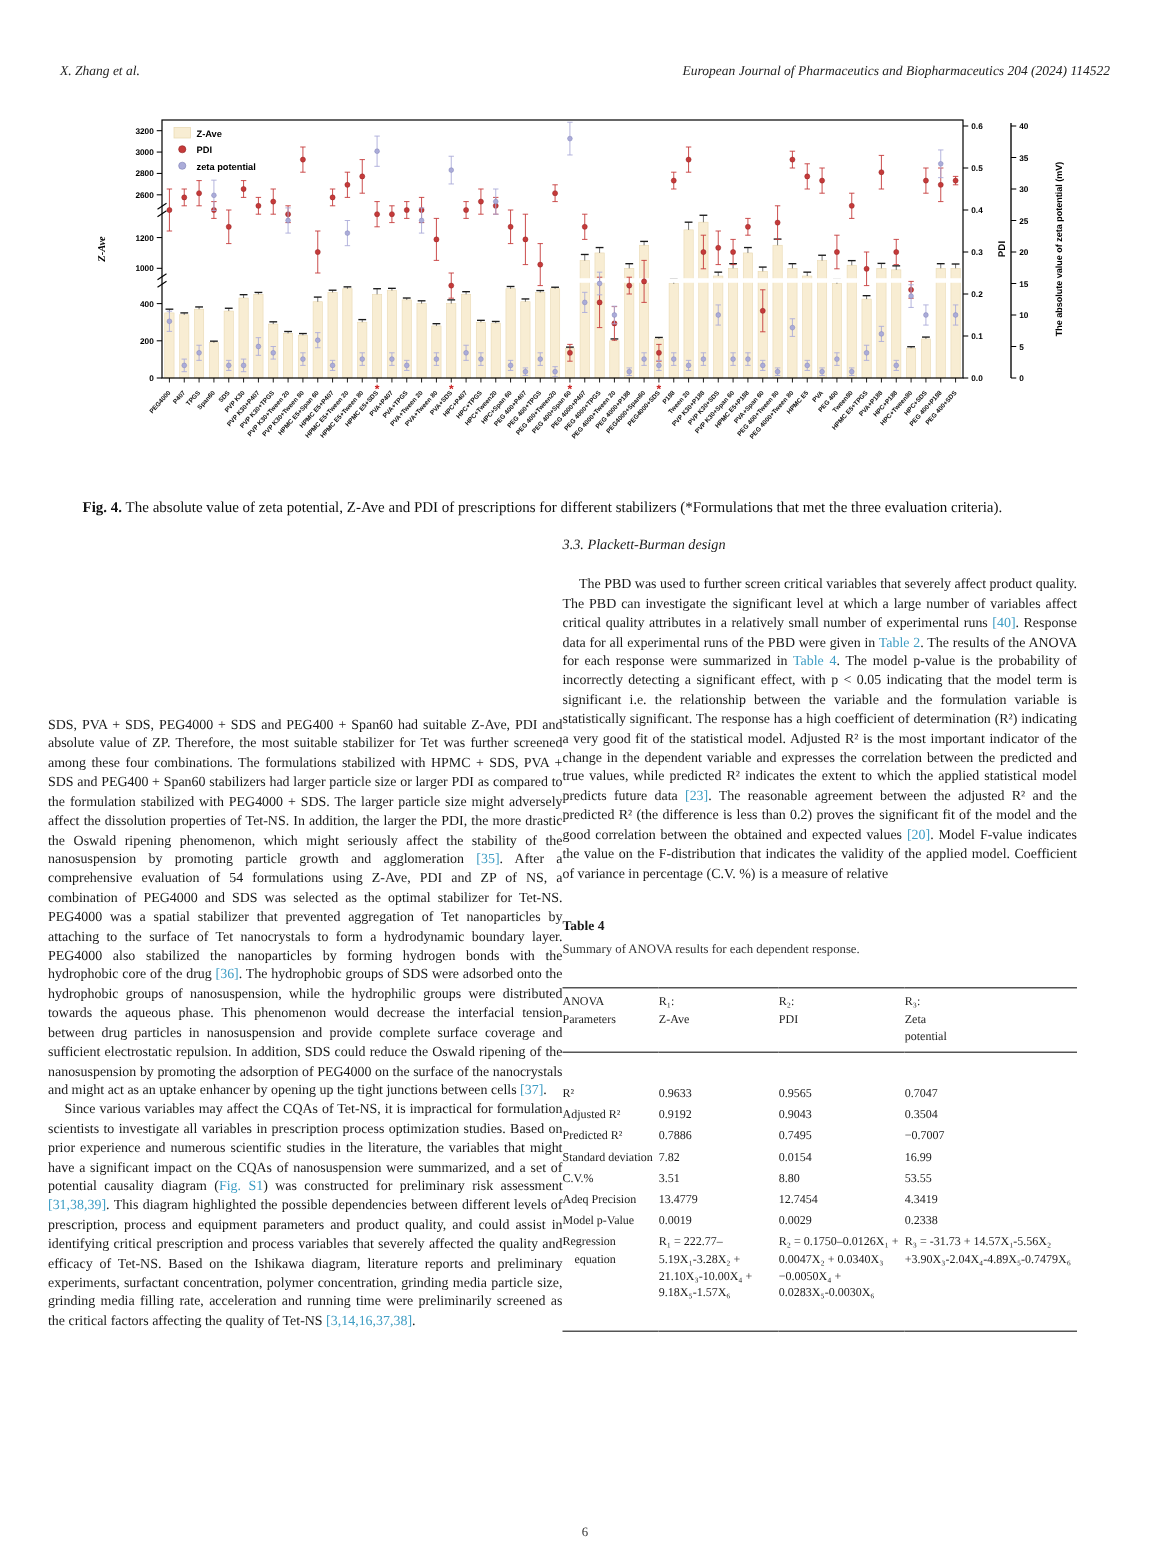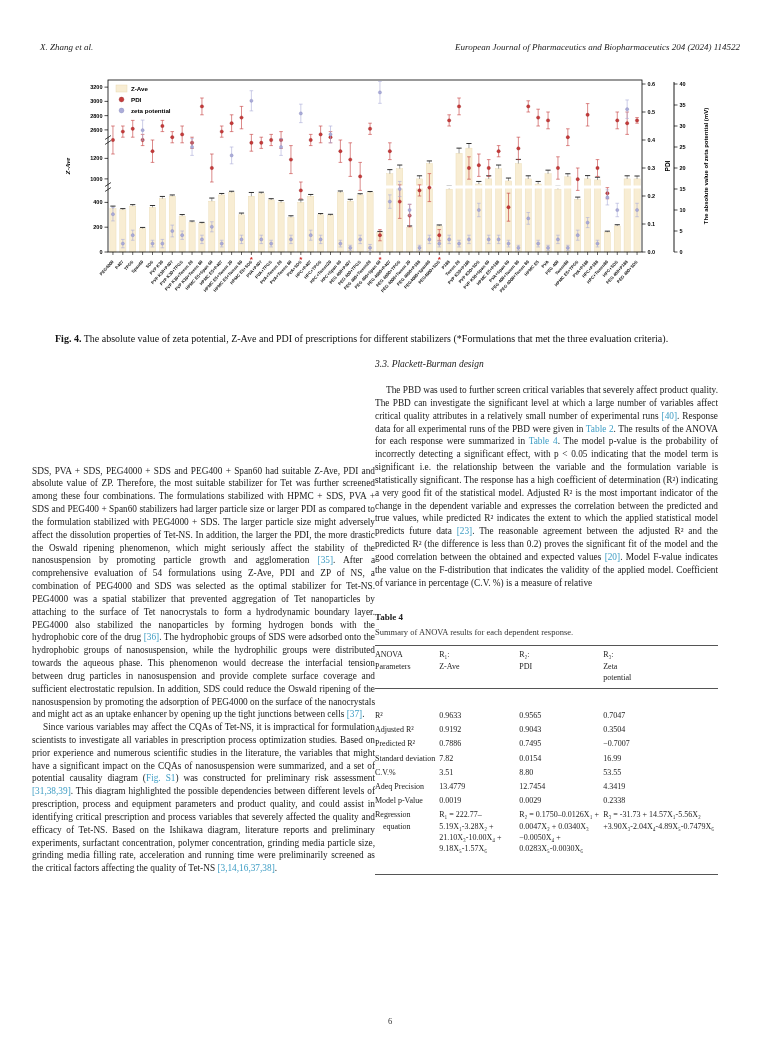--- a/index.html
+++ b/index.html
@@ -22,21 +22,21 @@
   .cap-label{font-weight:bold;}
   .columns{position:absolute;top:357px;left:32px;right:40px;display:flex;align-items:flex-end;}
   .col{width:343px;font-size:9.3px;line-height:1.38;text-align:justify;}
   .para{margin:0;}
   .para.indent{text-indent:11px;}
   .sec-heading{font-style:italic;font-weight:normal;font-size:9.5px;margin:18px 0 13px 0;}
   .sec-heading.first{margin-top:1px;}
   .cite{color:#3e9dc4;}
   .tablewrap{margin-top:22px;text-align:left;}
   .tbl-label{font-weight:bold;font-size:9px;margin-bottom:3px;}
-  .tbl-caption{font-size:8.5px;color:#333;margin-bottom:7px;}
+  .tbl-caption{font-size:8.5px;color:#333;margin-bottom:20px;}
   table.t4{width:100%;border-collapse:collapse;font-size:8px;line-height:1.4;
     border-bottom:1.2px solid #555;}
   table.t4 thead tr{border-top:1.2px solid #555;border-bottom:0.8px solid #555;}
   table.t4 th{font-weight:normal;text-align:left;vertical-align:top;
     padding:3px 4px 5px 0;white-space:pre-line;}
   table.t4 td{text-align:left;vertical-align:top;padding:1.5px 4px 1.5px 0;}
   table.t4 tbody tr:first-child td{padding-top:21px;}
   table.t4 tbody tr:last-child td{padding-bottom:20px;}
   table.t4 td:first-child{padding-left:8px;text-indent:-8px;}
   table.t4 th:nth-child(1){width:25%;}

